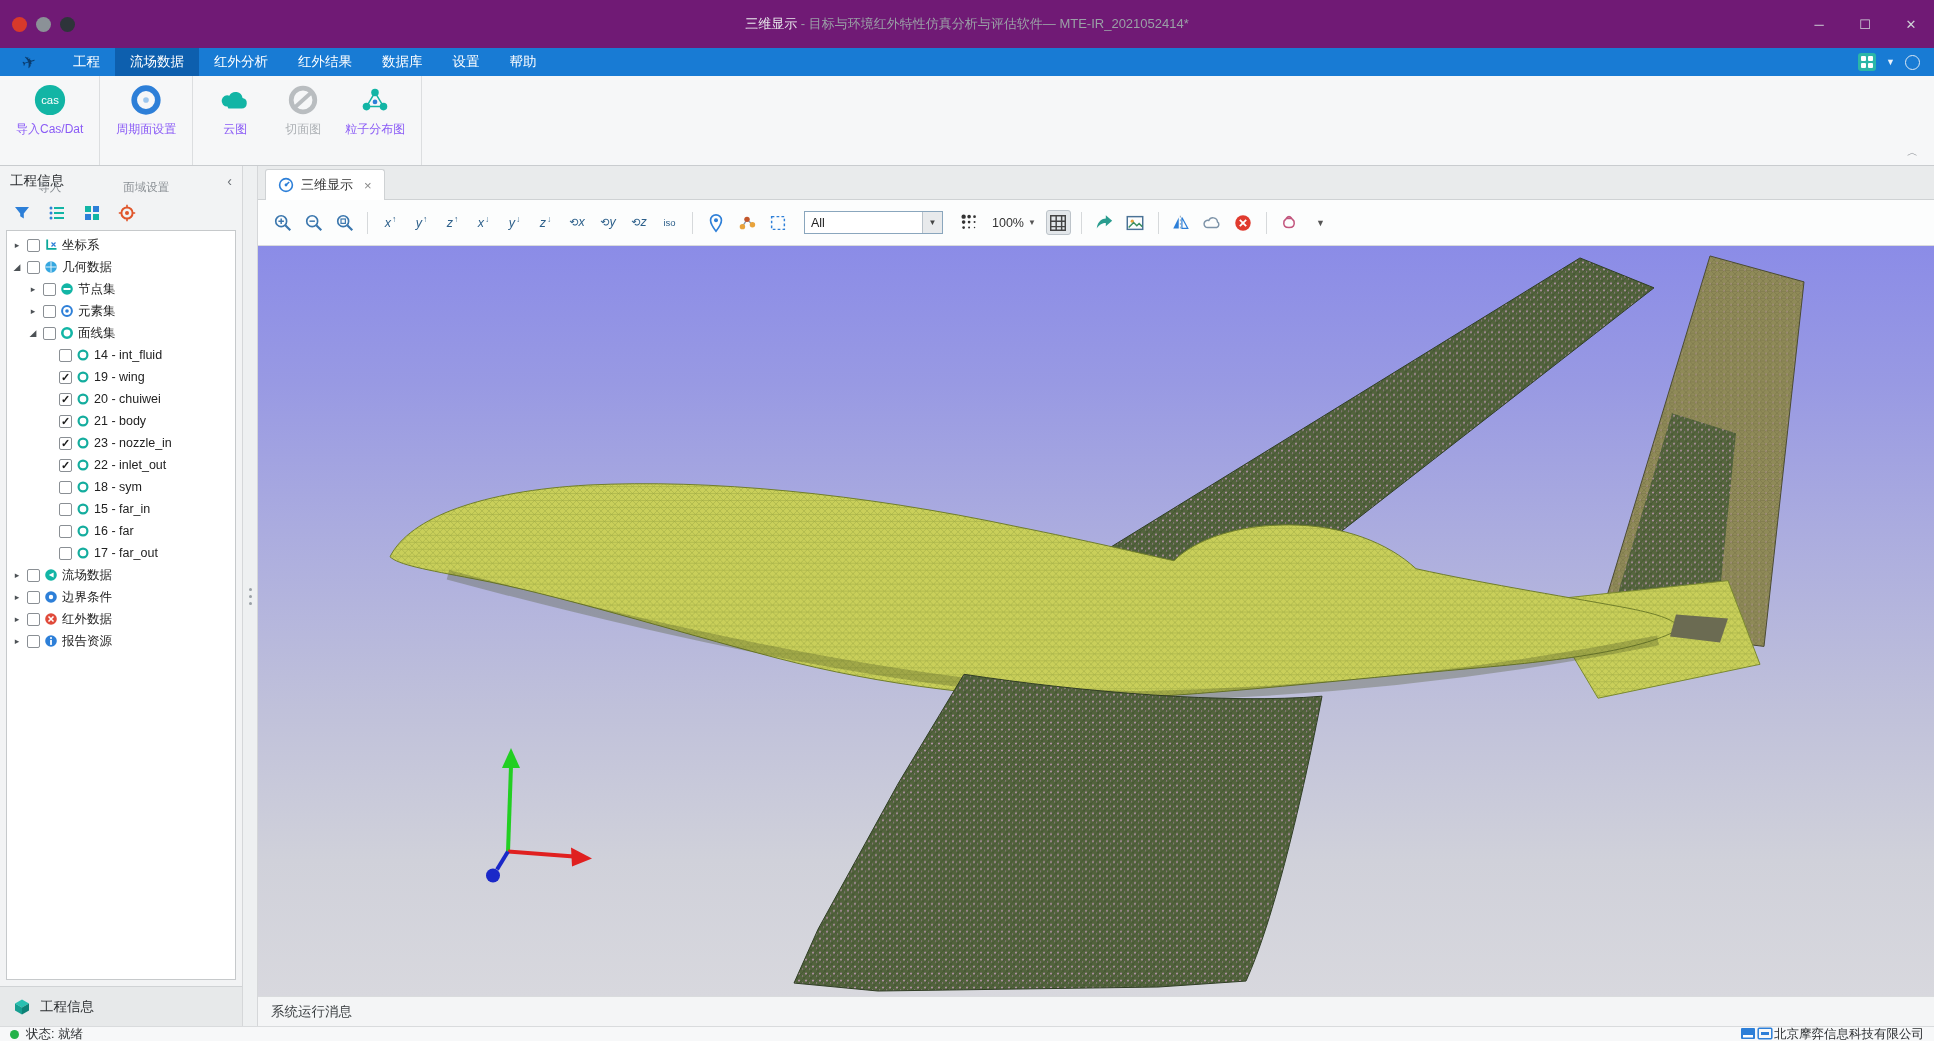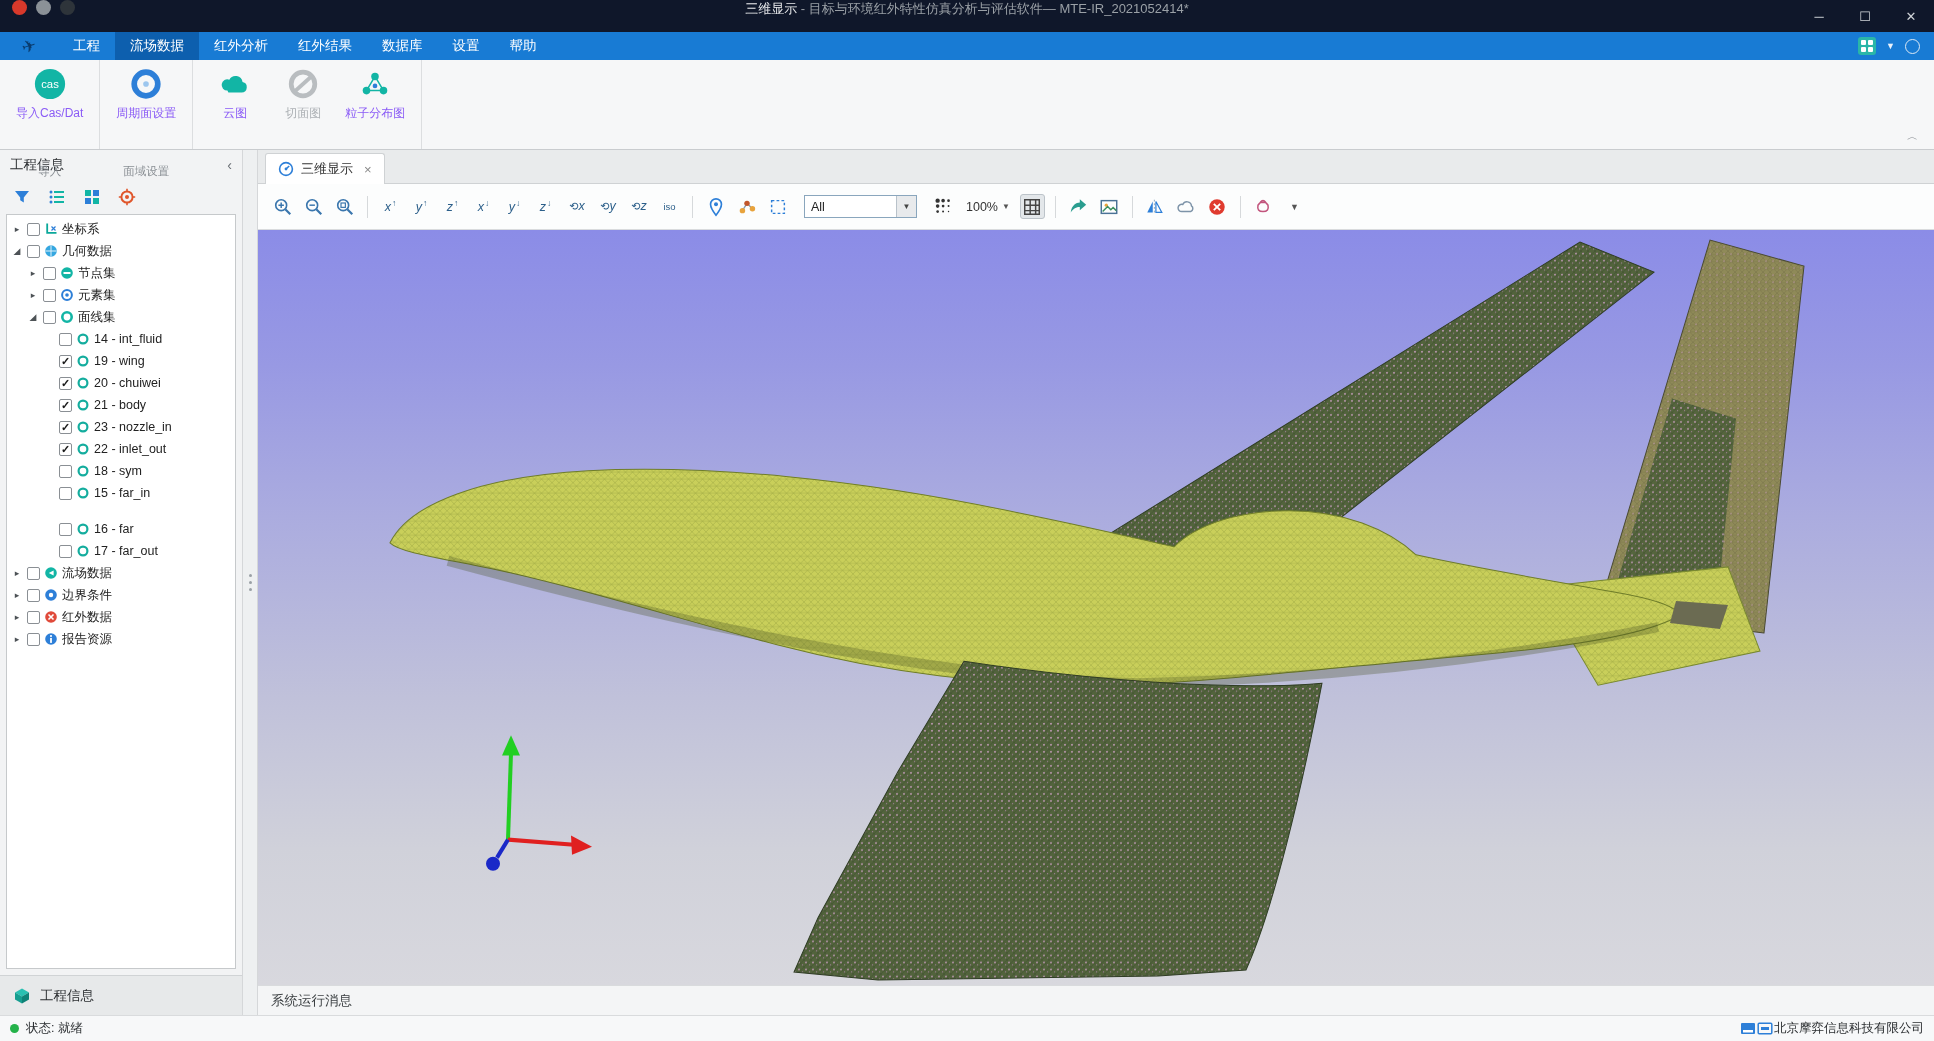--- a/index.html
+++ b/index.html
@@ -1,21 +1,21 @@
 <!DOCTYPE html>
 <html><head>
 <meta charset="utf-8">
 <style>
   *{margin:0;padding:0;box-sizing:border-box;}
   html,body{width:1934px;height:1041px;overflow:hidden;}
   body{font-family:"Liberation Sans",sans-serif;}
   #app{width:1934px;height:1041px;display:flex;flex-direction:column;background:#fff;position:relative;}
 
   
-  .titlebar{height:32px;background:#0f172a;display:flex;align-items:flex-start;color:#b9bdc2;flex:none;position:relative;}
+  .titlebar{height:48px;background:#701a75;display:flex;align-items:center;color:#b9bdc2;flex:none;position:relative;}
   .tl-dots{display:flex;gap:9px;margin-left:12px;}
   .dot{width:15px;height:15px;border-radius:50%;}
   .dot.red{background:#d8392b}.dot.gray{background:#8b9197}.dot.dark{background:#2e343a}
   .tb-title{position:absolute;left:50%;transform:translateX(-50%);font-size:13px;white-space:nowrap;}
   .tb-title .primary{color:#e8eaec}
   .tb-title .secondary{color:#9aa0a6}
   .win-controls{margin-left:auto;display:flex;height:100%;}
   .win-btn{width:46px;display:flex;align-items:center;justify-content:center;color:#cfd3d7;font-size:13px;}
 
   
@@ -73,33 +73,33 @@
   .tab svg{width:16px;height:16px;}
   .tab-close{color:#888;font-size:13px;margin-left:4px;}
 
   .vtoolbar{height:46px;background:#fcfdfd;border-bottom:1px solid #d9dbdd;display:flex;align-items:center;padding:0 12px;gap:6px;flex:none;}
   .vt-sep{width:1px;height:22px;background:#d6d9db;margin:0 4px;flex:none;}
   .vt-ic{width:25px;height:25px;display:flex;align-items:center;justify-content:center;flex:none;}
   .vt-ic svg{width:20px;height:20px;}
   .vt-ic.pressed{background:#e3e7ea;border:1px solid #bcc3c9;border-radius:3px;}
   .ax{font-size:12.5px;color:#2c5f8a;font-style:italic;line-height:1;}
   .ax b{font-style:normal;font-weight:normal;font-size:8.5px;vertical-align:super;margin-left:1px;}
-  .combo{width:113px;height:23px;border:1px solid #8aa6bd;background:#fff;display:flex;align-items:stretch;font-size:12.5px;color:#222;margin:0 8px;flex:none;}
+  .combo{width:139px;height:23px;border:1px solid #8aa6bd;background:#fff;display:flex;align-items:stretch;font-size:12.5px;color:#222;margin:0 8px;flex:none;}
   .combo .cv{flex:1;padding-left:6px;display:flex;align-items:center;}
   .combo .cbtn{width:20px;background:#e8eaec;border-left:1px solid #b9c2ca;display:flex;align-items:center;justify-content:center;font-size:8px;color:#444;}
   .zoomtxt{font-size:12.5px;color:#333;display:flex;align-items:center;gap:4px;margin:0 4px;flex:none;}
 
   .viewport{flex:1;position:relative;min-height:0;overflow:hidden;
     background:linear-gradient(180deg,#8b8ce7 0%,#9899e3 18%,#abacdf 38%,#c0c1da 62%,#d0d1da 82%,#d8d8de 100%);}
   .viewport svg.scene{position:absolute;inset:0;width:100%;height:100%;display:block;}
 
   .msgbar{height:30px;background:#f4f5f6;border-top:1px solid #d9dbdd;display:flex;align-items:center;padding:0 13px;font-size:13.5px;color:#3c4043;flex:none;}
 
   
-  .statusbar{height:26px;background:#f7f8f9;border-top:1px solid #d9dbdd;display:flex;align-items:center;padding:0 10px;font-size:12.5px;color:#2b2e31;flex:none;}
+  .statusbar{height:15px;background:#f7f8f9;border-top:1px solid #d9dbdd;display:flex;align-items:center;padding:0 10px;font-size:12.5px;color:#2b2e31;flex:none;}
   .sb-dot{width:9px;height:9px;border-radius:50%;background:#24b24a;margin-right:7px;flex:none;}
   .sb-right{margin-left:auto;display:flex;align-items:center;gap:1px;}
   .sb-right svg{width:16px;height:16px;display:block;}
 </style>
 </head>
 <body>
 
 <div id="app">
 
   <div class="titlebar">
@@ -360,21 +360,21 @@
           <div class="trow" style="padding-left: 36px;">
             <span class="texp"></span>
             <span class="cb"></span>
             <span class="ticon">
               <svg viewBox="0 0 14 14">
                 <circle cx="7" cy="7" r="4.4" fill="none" stroke="#14ad9e" stroke-width="2.2"></circle>
               </svg>
             </span>
             <span class="tlab">15 - far_in</span>
           </div>
-          <div class="trow" style="padding-left: 36px; margin-top: 14px;">
+          <div class="trow" style="padding-left: 36px;">
             <span class="texp"></span>
             <span class="cb"></span>
             <span class="ticon">
               <svg viewBox="0 0 14 14">
                 <circle cx="7" cy="7" r="4.4" fill="none" stroke="#14ad9e" stroke-width="2.2"></circle>
               </svg>
             </span>
             <span class="tlab">16 - far</span>
           </div>
           <div class="trow" style="padding-left: 36px;">

